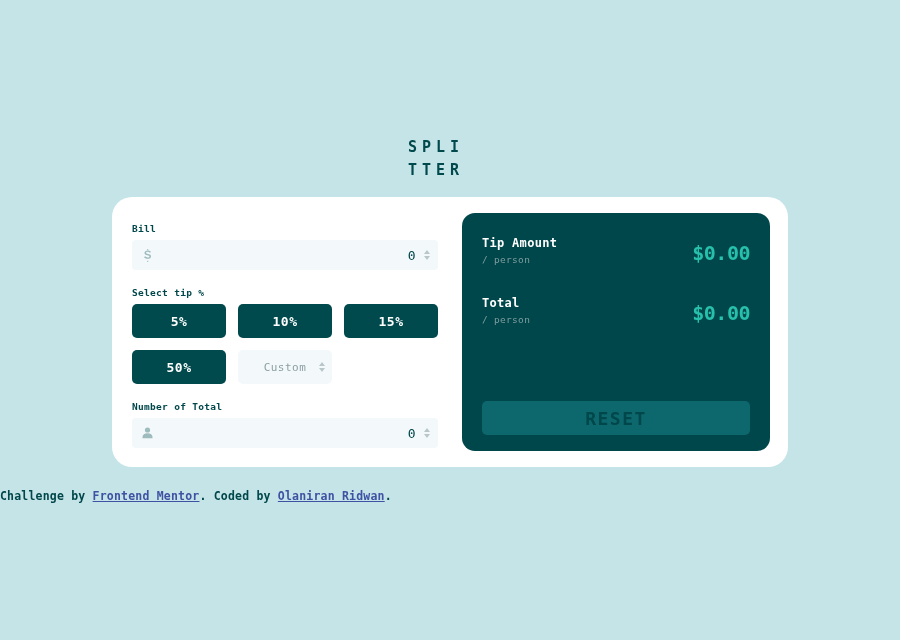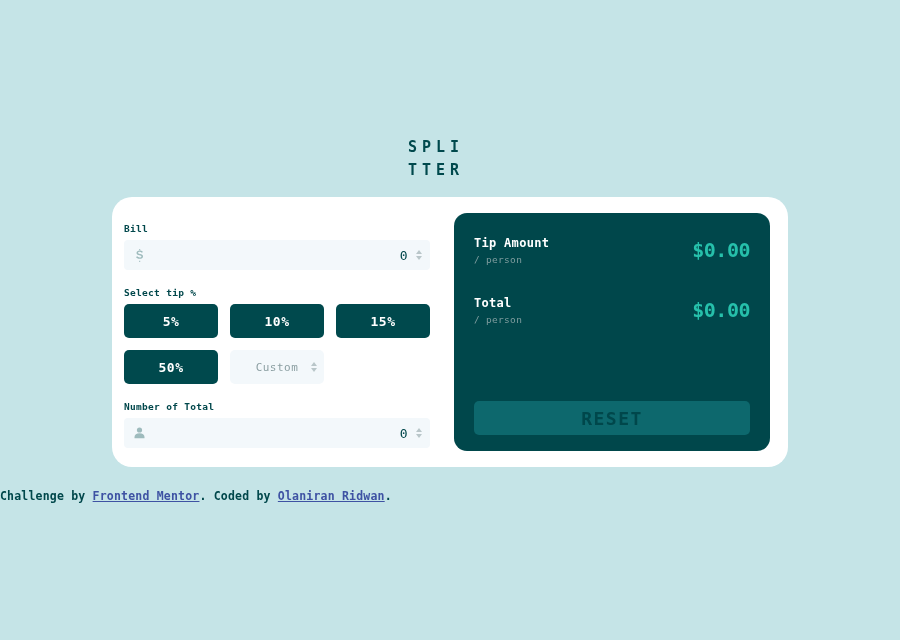--- a/index.html
+++ b/index.html
@@ -34,21 +34,21 @@
   
   .card {
     position: absolute;
     left: 112px;
     top: 197px;
     width: 676px;
     height: 270px;
     background: #ffffff;
     border-radius: 20px;
     box-sizing: border-box;
-    padding: 16px 18px 16px 12px;
+    padding: 16px 18px 16px 20px;
     display: flex;
     gap: 24px;
   }
 
   .left-pane {
     width: 306px;
     flex: none;
     position: relative;
     padding-top: 10px;
   }
@@ -160,21 +160,21 @@
     background: #00474b;
     border-radius: 13px;
     padding: 22px 20px 16px 20px;
     box-sizing: border-box;
     display: flex;
     flex-direction: column;
   }
 
   .result-row {
     display: flex;
-    align-items: center;
+    align-items: flex-end;
     justify-content: space-between;
   }
   .result-row + .result-row { margin-top: 30px; }
 
   .result-label {
     color: #ffffff;
     font-family: "DejaVu Sans Mono", monospace;
     font-weight: bold;
     font-size: 12px;
     letter-spacing: 0.3px;

